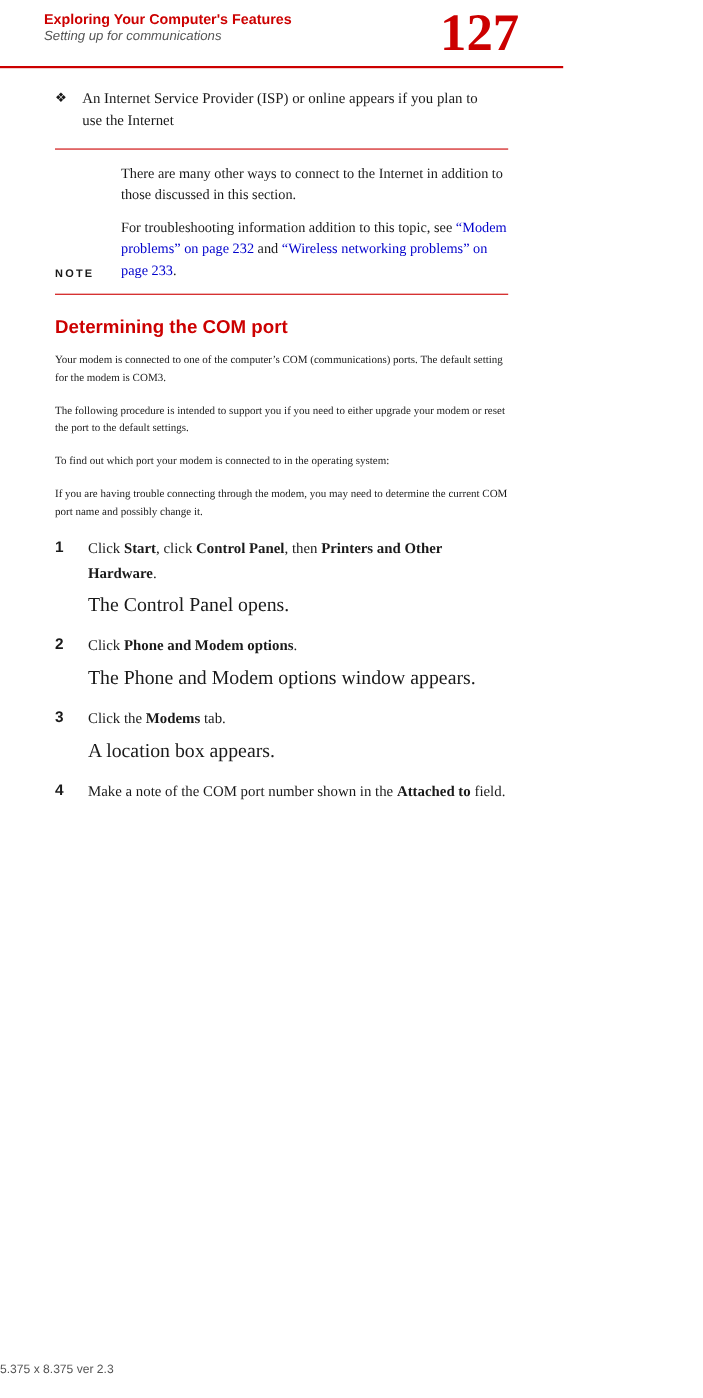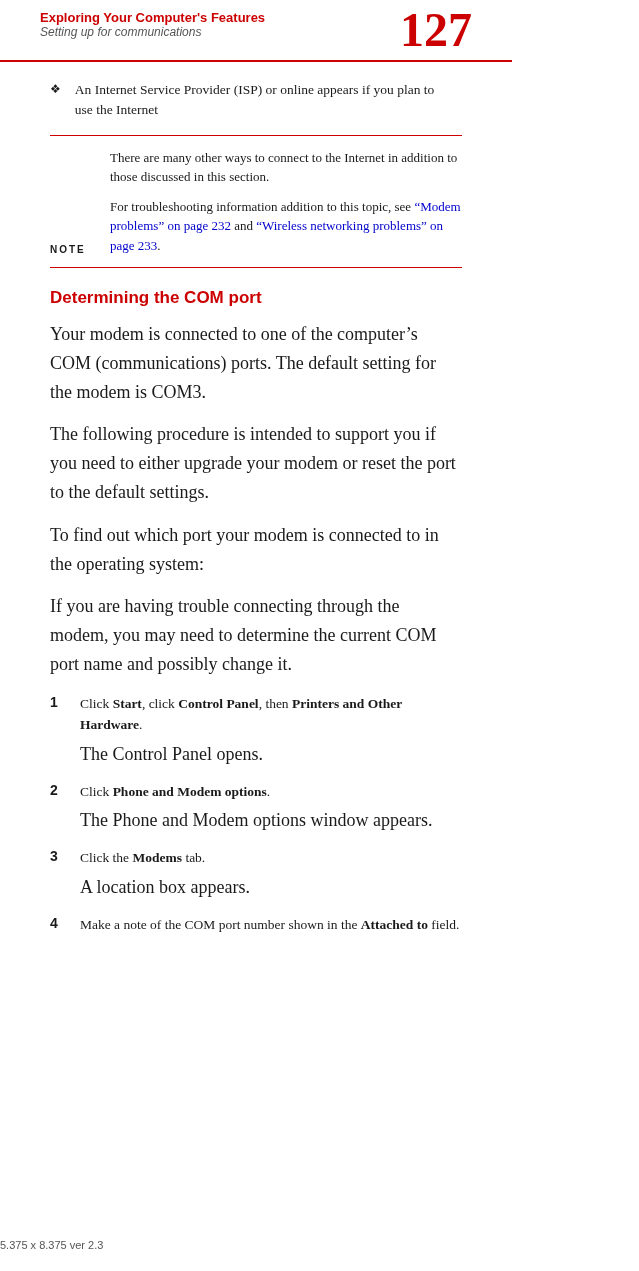--- a/index.html
+++ b/index.html
@@ -136,21 +136,21 @@
     .section-heading {
       font-family: Arial, sans-serif;
       font-weight: bold;
       font-size: 17px;
       color: #cc0000;
       margin: 16px 0 12px 0;
     }
 
     
     .body-para {
-      font-size: 18px;
+      font-size: 10px;
       line-height: 1.6;
       color: #1a1a1a;
       margin-bottom: 14px;
     }
 
     
     .step-container {
       margin-bottom: 12px;
     }
 

